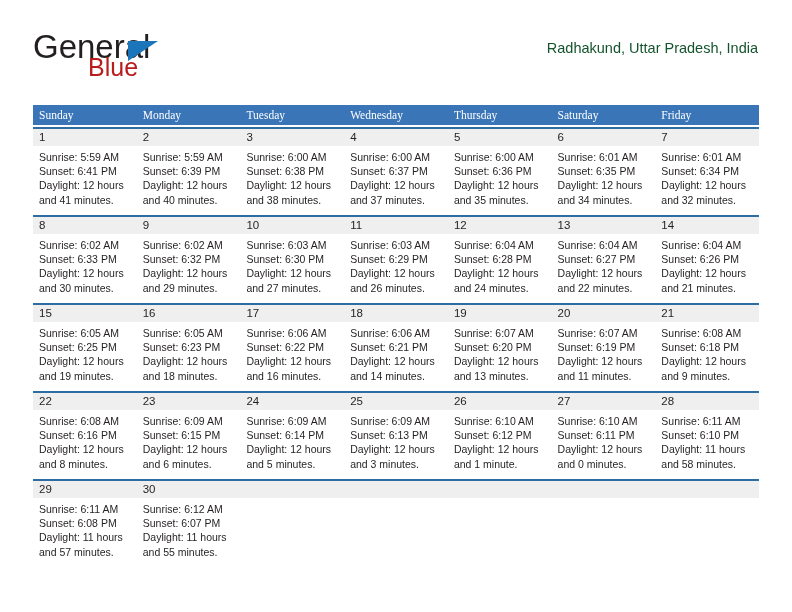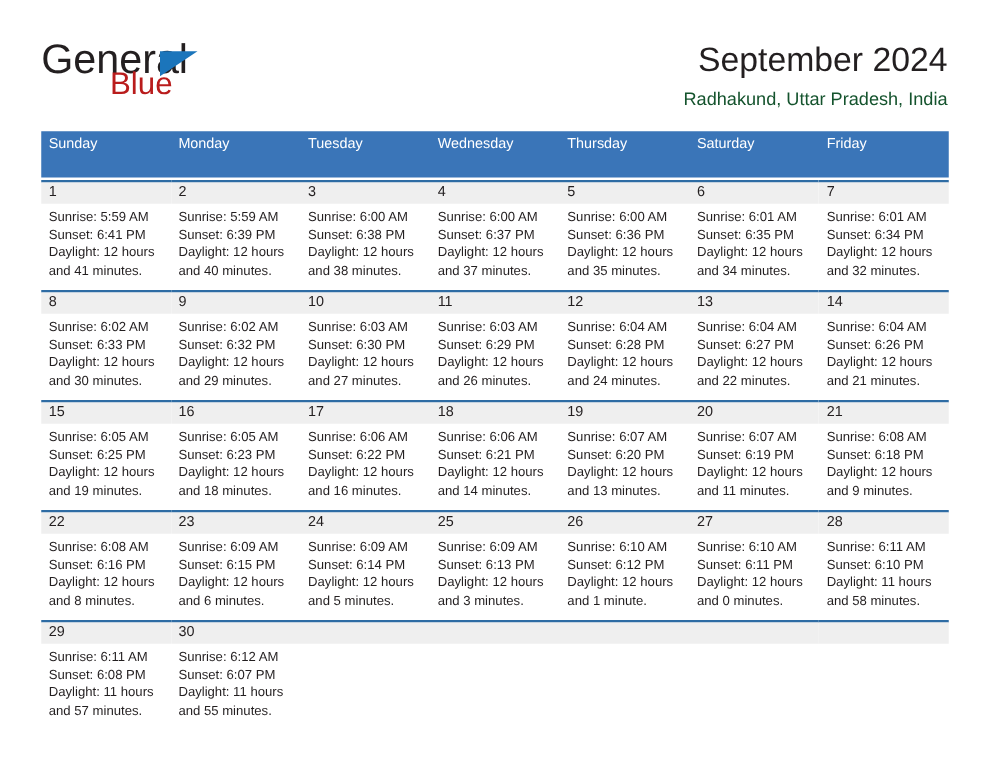--- a/index.html
+++ b/index.html
@@ -92,28 +92,29 @@
     top: 105px;
     width: 726px;
   }
   .weekday-row {
     display: flex;
     width: 726px;
     background: #3a75b8;
   }
   .weekday {
     flex: 1 1 0;
-    height: 37px;
+    height: 20px;
     line-height: 20px;
     color: #ffffff;
     font-size: 11.5px;
     padding-left: 6px;
     box-sizing: border-box;
     white-space: nowrap;
     overflow: hidden;
+    font-family: Liberation Serif, serif;
   }
 
   .week-row {
     display: flex;
     width: 726px;
     margin-top: 2px;
   }
   .day-cell {
     flex: 1 1 0;
     width: 103.7px;
@@ -153,21 +154,20 @@
 <div class="page">
 
   <div class="top">
     <div class="logo">
       <span class="logo-general">General</span>
       <span class="logo-tri"></span>
       <span class="logo-blue">Blue</span>
     </div>
 
     <div class="title-block">
-      <div class="cal-title">September 2024</div>
       <div class="cal-sub">Radhakund, Uttar Pradesh, India</div>
     </div>
   </div>
 
   <div class="calendar">
     <div class="weekday-row">
       <div class="weekday">Sunday</div>
       <div class="weekday">Monday</div>
       <div class="weekday">Tuesday</div>
       <div class="weekday">Wednesday</div>

